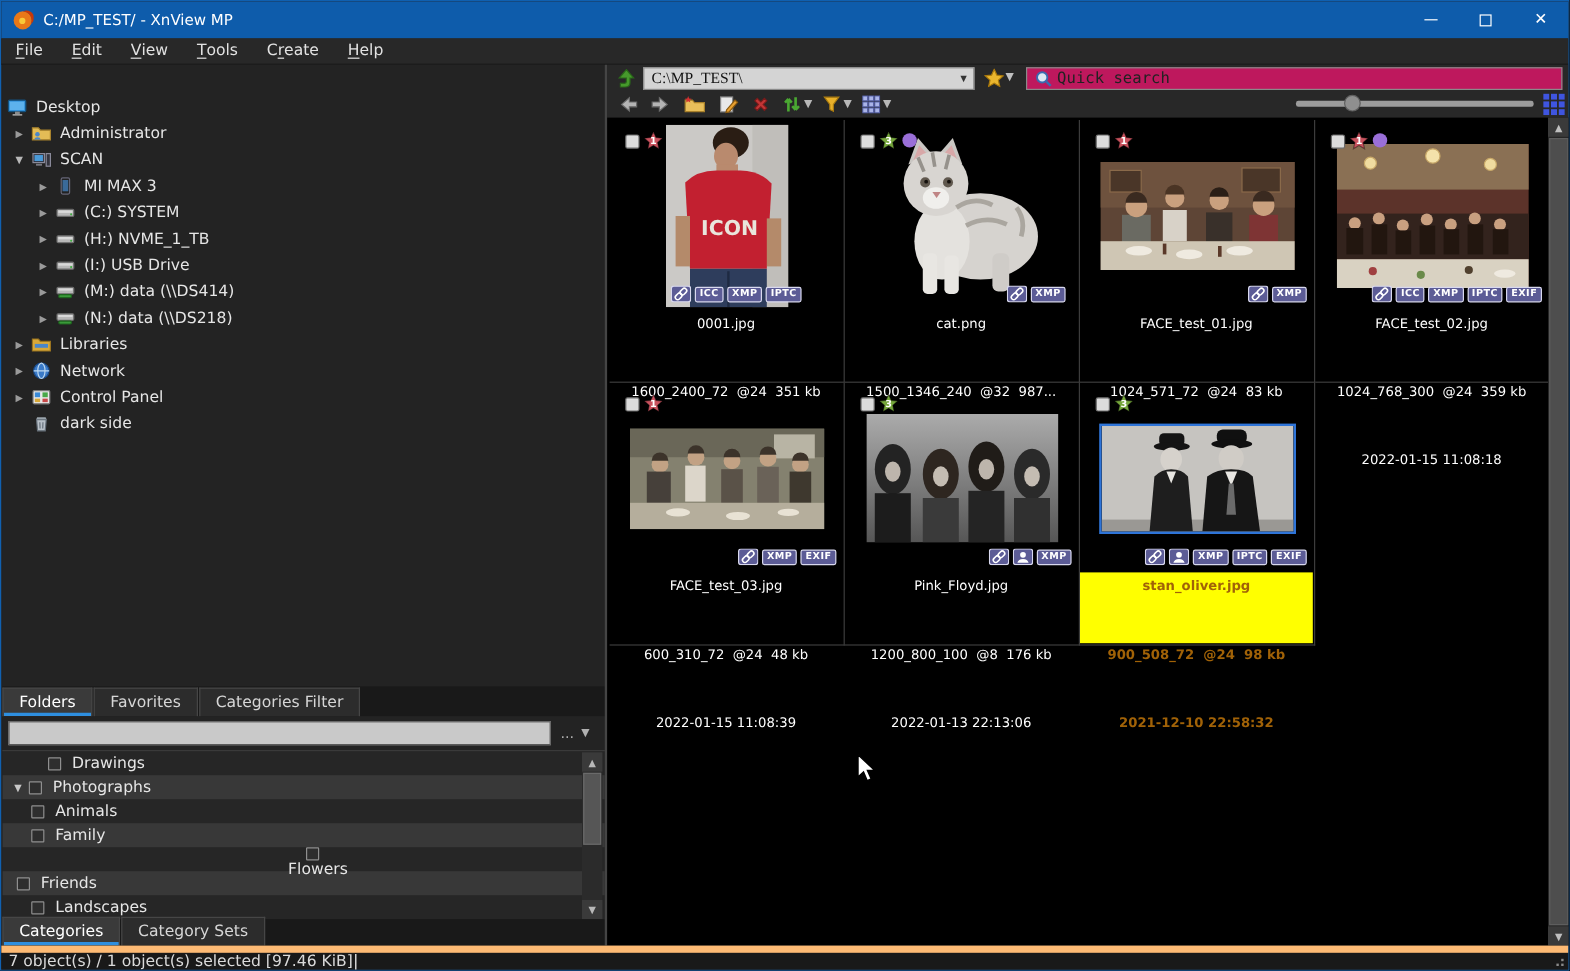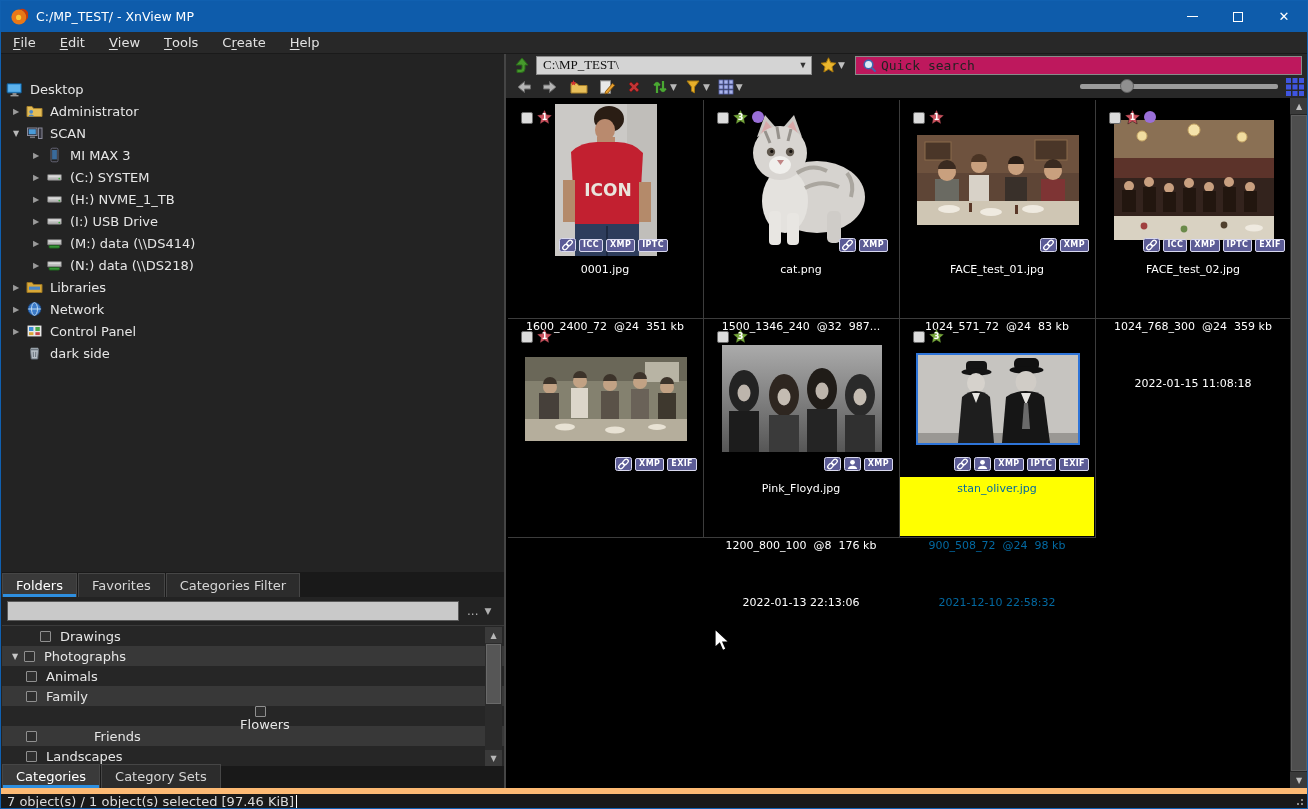--- a/index.html
+++ b/index.html
@@ -98,21 +98,21 @@
   .cell-star { position:absolute; left:28px; top:9px; z-index:3; display:flex; }
   .cell-label { position:absolute; left:48px; top:11px; width:12px; height:12px; border-radius:50%; z-index:3; }
   .imgwrap { position:absolute; left:0; top:3px; width:100%; height:153px; display:flex;
              align-items:center; justify-content:center; z-index:1; }
   .imgwrap.selected svg { outline:2px solid #2e74d8; }
   .badges { position:absolute; top:137px; height:15px; display:flex; gap:3px; align-items:flex-end; z-index:4; }
   .badge-text { background:#5c5c96; border:1px solid #d8d8ee; border-radius:2px; color:#fff;
                 font-size:8px; font-weight:bold; padding:1px 3px; line-height:1.1; letter-spacing:.4px; }
   .caption { position:absolute; left:0; top:158px; right:1px; bottom:1px; text-align:center;
              color:#fff; font-size:11px; line-height:19px; white-space:pre; padding-top:2px; }
-  .caption.selected { background:#ffff00; color:#0369a1; }
+  .caption.selected { background:#ffff00; color:#a16207;font-weight:bold; }
 
   .thumb-scroll { position:absolute; right:0; top:44px; width:18px; height:690px; background:#262626; }
   .thumb-scroll .sb-btn { position:absolute; left:0; width:18px; height:16px; background:#3a3a3a;
                           color:#c0c0c0; font-size:8px; display:flex; align-items:center; justify-content:center; }
   .thumb-scroll .sb-thumb { position:absolute; left:1px; width:16px; top:17px; bottom:17px;
                             background:#4e4e4e; border:1px solid #5e5e5e; }
 
   
   .statusbar { position:absolute; left:0; top:787px; width:100%; height:21px; background:#191919;
                color:#dadada; font-size:13px; display:flex; align-items:flex-end; padding-left:6px;
@@ -264,21 +264,21 @@
           <span>Animals</span>
         </div>
         <div class="cat-row shaded" style="padding-left: 24px;">
           <span class="cat-cb"></span>
           <span>Family</span>
         </div>
         <div class="cat-row" style="padding-left: 24px; flex-direction: column;">
           <span class="cat-cb"></span>
           <span>Flowers</span>
         </div>
-        <div class="cat-row shaded" style="padding-left: 24px; gap: 48px;">
+        <div class="cat-row shaded" style="padding-left: 12px;">
           <span class="cat-cb"></span>
           <span>Friends</span>
         </div>
         <div class="cat-row" style="padding-left: 24px;">
           <span class="cat-cb"></span>
           <span>Landscapes</span>
         </div>
       </div>
 
     <div class="bottom-tabs" id="bottom-tabs">
@@ -639,20 +639,23 @@
                   <rect x="0.5" y="0.5" width="16" height="13" rx="2" fill="#5c5c96" stroke="#d8d8ee"></rect>
                   <g transform="rotate(-45 8.5 7)" fill="none" stroke="#fff" stroke-width="1.3">
                     <rect x="2.6" y="5" width="6.2" height="4" rx="2"></rect>
                     <rect x="8.2" y="5" width="6.2" height="4" rx="2"></rect>
                   </g>
                 </svg>
               </span>
               <span class="badge-text">XMP</span>
               <span class="badge-text">EXIF</span>
             </div>
+            <div class="caption"><div>FACE_test_03.jpg</div>
+                   <div>600_310_72  @24  48 kb</div>
+                   <div>2022-01-15 11:08:39</div></div>
           </div>
           <div class="thumb-cell">
             <span class="cell-cb"></span>
             <span class="cell-star">
               <svg width="17" height="16" viewBox="0 0 17 16">
                 <path d="M8.5,0.8 L10.7,5.6 L16,6.2 L12,9.8 L13.1,15 L8.5,12.3 L3.9,15 L5,9.8 L1,6.2 L6.3,5.6 Z" fill="#76a73c" stroke="rgba(0,0,0,.4)"></path>
                 <text x="8.5" y="11.3" font-size="8" font-weight="bold" fill="#fff" text-anchor="middle" font-family="DejaVu Sans, sans-serif">3</text>
               </svg>
             </span>
             <div class="imgwrap">

